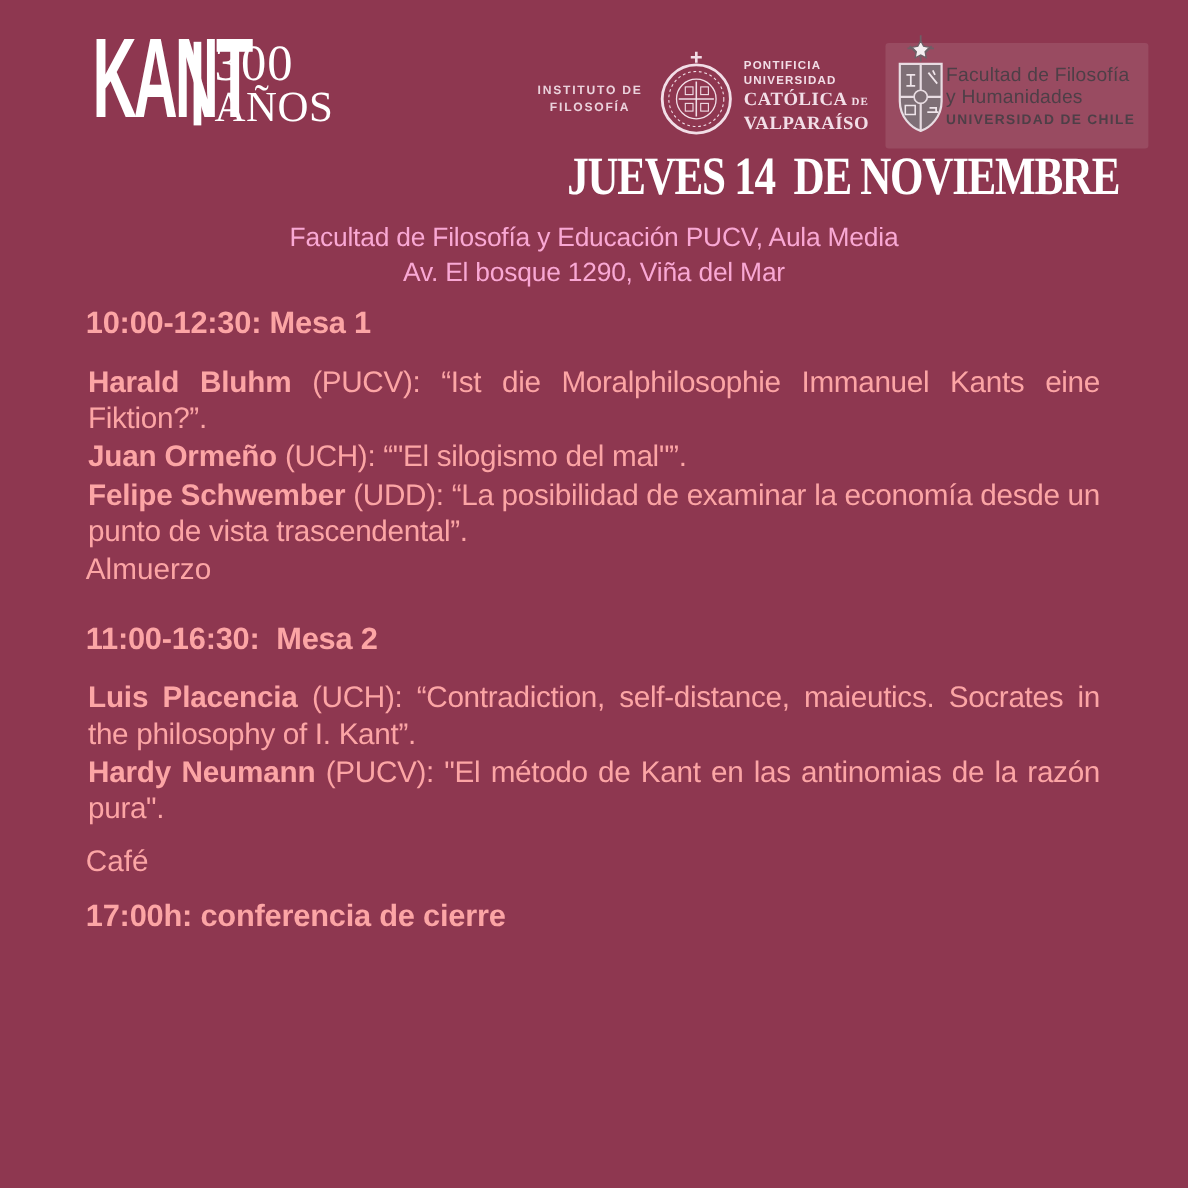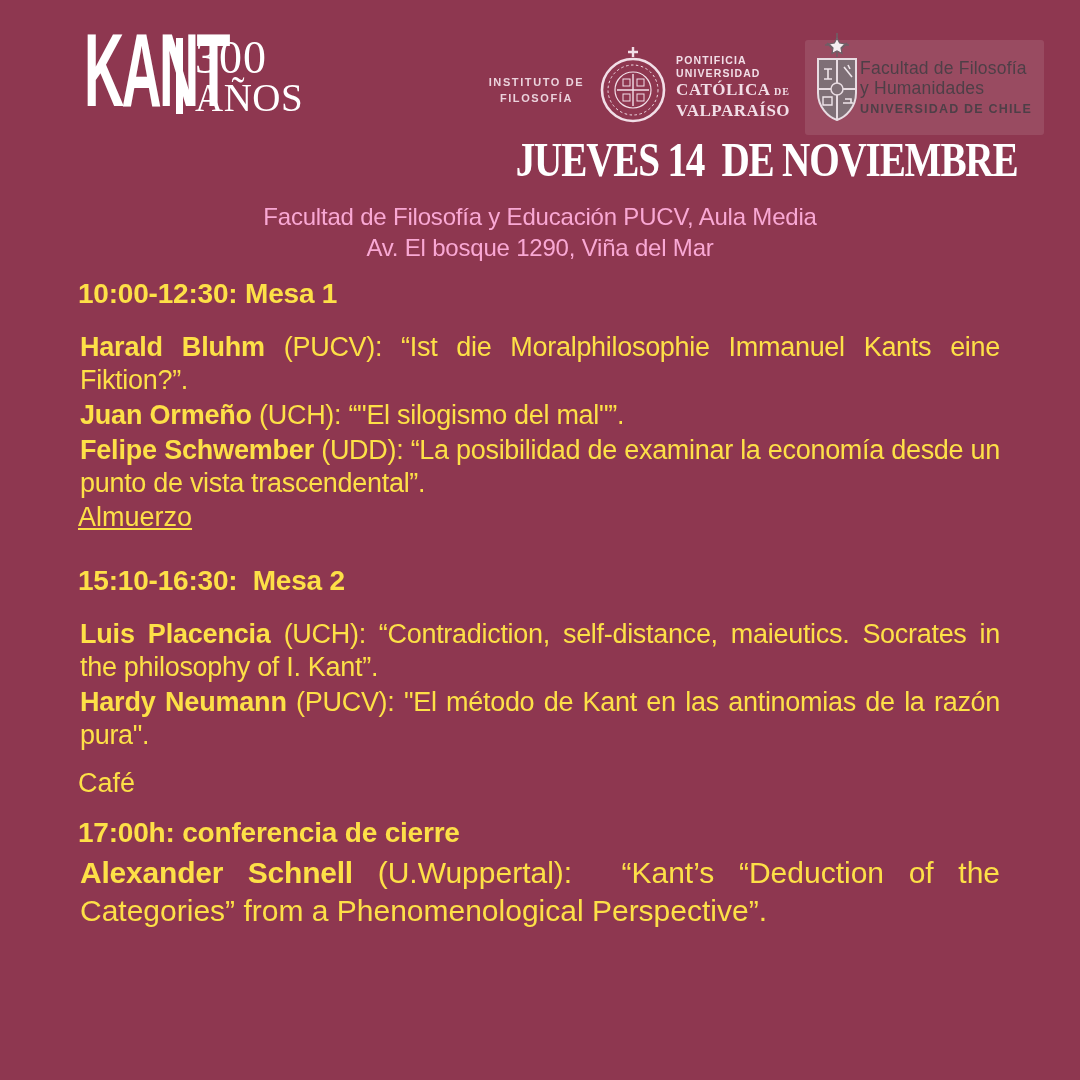--- a/index.html
+++ b/index.html
@@ -48,30 +48,30 @@
     display:inline-block;margin:0;color:#FFFFFF;
     font-family:"Liberation Serif",serif;font-weight:bold;
     font-size:49px;line-height:50px;letter-spacing:-1.5px;
     transform:scaleX(0.80);transform-origin:center top;white-space:pre;
   }
   .venue{position:absolute;top:201px;left:0;width:100%;text-align:center;
     font-size:24px;line-height:31px;letter-spacing:-0.2px;color:#f9a8d4;}
   .venue p{margin:0;}
 
   
-  .schedule{position:absolute;top:279px;left:78px;width:924px;color:#fde047;}
+  .schedule{position:absolute;top:279px;left:78px;width:924px;color:#fca5a5;}
   .session-header{margin:0;font-size:28px;line-height:30px;font-weight:bold;white-space:pre;letter-spacing:-0.2px;}
   .entries{margin-top:22px;}
   .entry{
     margin:2px;font-size:27px;line-height:33px;letter-spacing:-0.3px;
     text-align:justify;white-space:pre-wrap;
   }
   .entry b{letter-spacing:-0.2px;}
   .break-item{margin:0;font-size:27px;line-height:30px;}
-  .break-lunch{text-decoration:underline;}
+  .break-lunch{}
   .header-mesa2{margin-top:34px;}
   .break-coffee{margin-top:16px;}
   .closing-header{margin-top:20px;}
   .closing-entry{margin-top:6px;font-size:30px;line-height:38px;letter-spacing:0;}
 </style>
 </head>
 <body>
 
 <div class="page">
 
@@ -148,27 +148,26 @@
     <p class="session-header">10:00-12:30: Mesa 1</p>
 
     <div class="entries">
       <p class="entry"><b>Harald Bluhm</b><span> (PUCV): “Ist die Moralphilosophie Immanuel Kants eine Fiktion?”.</span></p>
       <p class="entry"><b>Juan Ormeño</b><span> (UCH): “"El silogismo del mal"”.</span></p>
       <p class="entry"><b>Felipe Schwember</b><span> (UDD): “La posibilidad de examinar la economía desde un punto de vista trascendental”.</span></p>
     </div>
 
     <p class="break-item break-lunch">Almuerzo</p>
 
-    <p class="session-header header-mesa2">15:10-16:30:  Mesa 2</p>
+    <p class="session-header header-mesa2">11:00-16:30:  Mesa 2</p>
 
     <div class="entries">
       <p class="entry"><b>Luis Placencia</b><span> (UCH): “Contradiction, self-distance, maieutics. Socrates in the philosophy of I. Kant”.</span></p>
       <p class="entry"><b>Hardy Neumann</b><span> (PUCV): "El método de Kant en las antinomias de la razón pura".</span></p>
     </div>
 
     <p class="break-item break-coffee">Café</p>
 
     <p class="session-header closing-header">17:00h: conferencia de cierre</p>
 
-    <p class="entry closing-entry"><b>Alexander Schnell</b><span> (U.Wuppertal):  “Kant’s “Deduction of the Categories” from a Phenomenological Perspective”.</span></p>
 
   </div>
 </div>
 
 </body></html>

